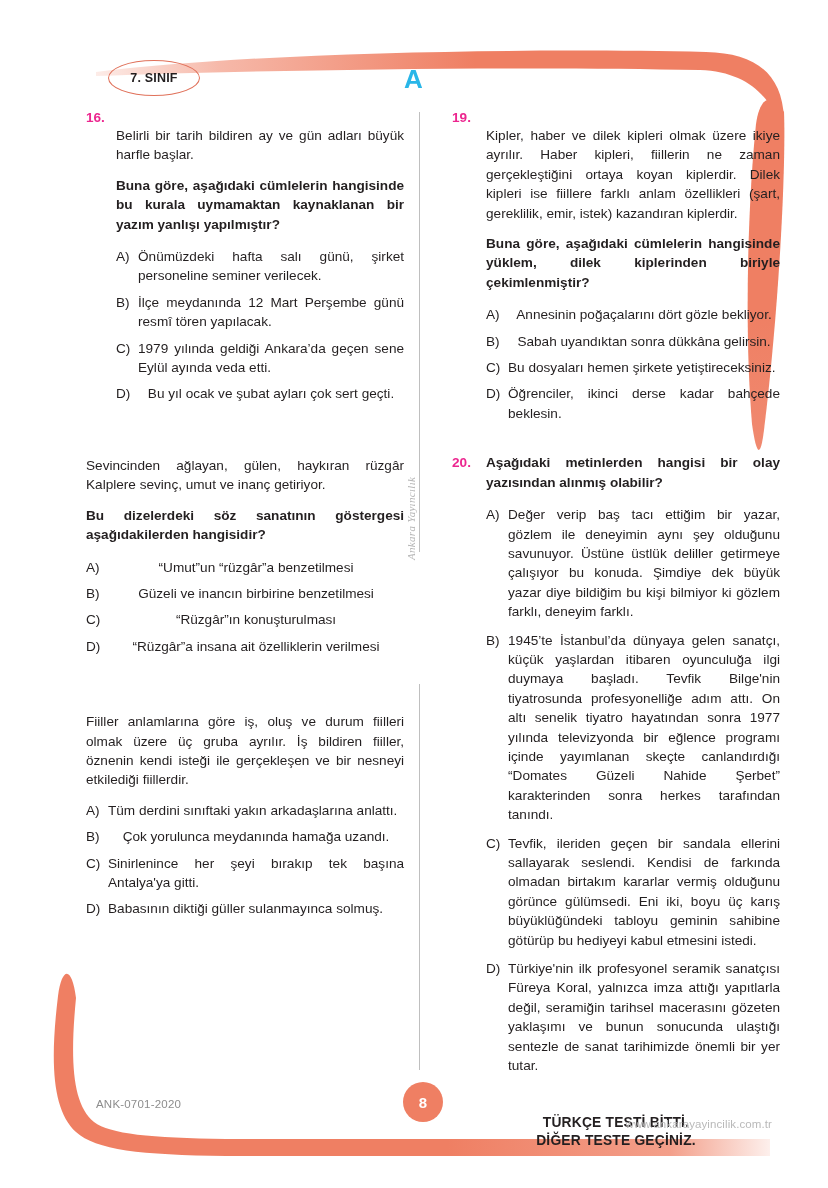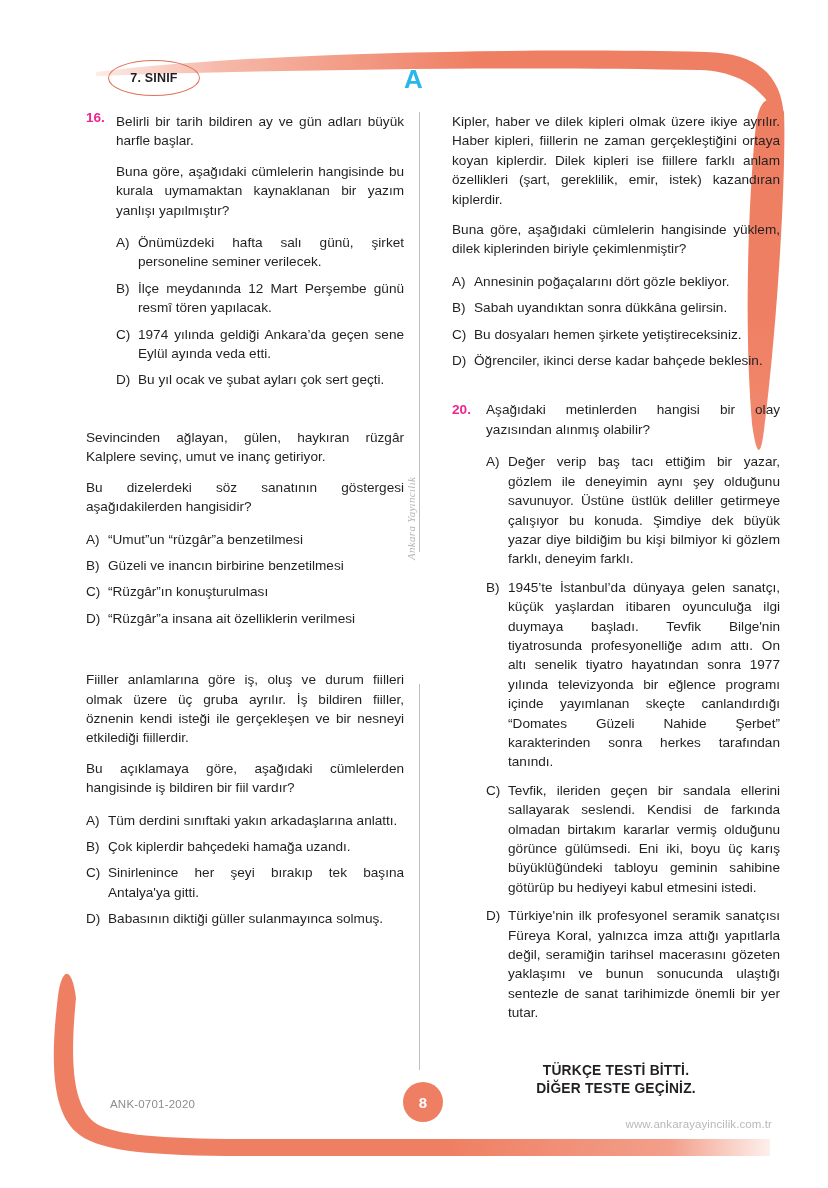--- a/index.html
+++ b/index.html
@@ -120,27 +120,27 @@
   }
   .col-right .q-num { width: 34px; }
   .q-body {
     flex: 1 1 auto;
     min-width: 0;
   }
 
   .stem {
     font-size: 13.6px;
     line-height: 19.4px;
-    margin: 4px 0 11px 0;
+    margin: 18px 0 11px 0;
     text-align: justify;
     text-justify: inter-word;
     hyphens: manual;
   }
   .stem-bold {
-    font-weight: normal;
+    font-weight: bold;
     font-size: 13.6px;
     line-height: 19.4px;
     margin: 0 0 13px 0;
     text-align: justify;
     text-justify: inter-word;
   }
   .stem:last-child, .stem-bold:last-child { margin-bottom: 0; }
 
   .options { margin-top: 2px; }
   .option {
@@ -155,21 +155,21 @@
     flex: 0 0 auto;
     width: 22px;
     white-space: nowrap;
   }
   .opt-text {
     flex: 1 1 auto;
     min-width: 0;
     text-align: justify;
     text-justify: inter-word;
   }
-  .opt-text.nojust { text-align: left; }
+  .opt-text.nojust { text-align: center; }
 
   
   .q17 { margin-top: 34px; }
   .q18 { margin-top: 38px; }
   .q20 { margin-top: 24px; justify-content: center; }
   .q20 .option { margin-bottom: 9px; }
   .q20 .opt-text { line-height: 19.4px; }
 
   
   .end-notice {
@@ -192,21 +192,21 @@
     background: #ef7f63;
     color: #ffffff;
     font-size: 15px;
     font-weight: bold;
     display: flex;
     align-items: center;
     justify-content: center;
   }
   .doc-code {
     position: absolute;
-    left: 110px;
+    left: 96px;
     top: 1098px;
     font-size: 11.5px;
     color: #8d8d8d;
     letter-spacing: .2px;
   }
   .website {
     position: absolute;
     right: 56px;
     top: 1118px;
     font-size: 11.5px;
@@ -289,21 +289,21 @@
           <div class="option">
             <span class="opt-letter">A)</span>
             <span class="opt-text">Önümüzdeki hafta salı günü, şirket personeline seminer verilecek.</span>
           </div>
           <div class="option">
             <span class="opt-letter">B)</span>
             <span class="opt-text">İlçe meydanında 12 Mart Perşembe günü resmî tören yapılacak.</span>
           </div>
           <div class="option">
             <span class="opt-letter">C)</span>
-            <span class="opt-text">1974 yılında geldiği Ankara’da geçen sene Eylül ayında veda etti.</span>
+            <span class="opt-text">1979 yılında geldiği Ankara’da geçen sene Eylül ayında veda etti.</span>
           </div>
           <div class="option">
             <span class="opt-letter">D)</span>
             <span class="opt-text nojust">Bu yıl ocak ve şubat ayları çok sert geçti.</span>
           </div>
         </div>
       </div>
     </div>
 
     <div class="question q17">
@@ -327,47 +327,47 @@
             <span class="opt-letter">D)</span>
             <span class="opt-text nojust">“Rüzgâr”a insana ait özelliklerin verilmesi</span>
           </div>
         </div>
       </div>
     </div>
 
     <div class="question q18">
       <div class="q-body">
         <p class="stem">Fiiller anlamlarına göre iş, oluş ve durum fiilleri olmak üzere üç gruba ayrılır. İş bildiren fiiller, öznenin kendi isteği ile gerçekleşen ve bir nesneyi etkilediği fiillerdir.</p>
-        <p class="stem-bold">Bu açıklamaya göre, aşağıdaki cümlelerden hangisinde iş bildiren bir fiil vardır?</p>
         <div class="options">
           <div class="option">
             <span class="opt-letter">A)</span>
             <span class="opt-text">Tüm derdini sınıftaki yakın arkadaşlarına anlattı.</span>
           </div>
           <div class="option">
             <span class="opt-letter">B)</span>
-            <span class="opt-text nojust">Çok kiplerdir bahçedeki hamağa uzandı.</span>
+            <span class="opt-text nojust">Çok yorulunca meydanında hamağa uzandı.</span>
           </div>
           <div class="option">
             <span class="opt-letter">C)</span>
             <span class="opt-text">Sinirlenince her şeyi bırakıp tek başına Antalya'ya gitti.</span>
           </div>
           <div class="option">
             <span class="opt-letter">D)</span>
             <span class="opt-text">Babasının diktiği güller sulanmayınca solmuş.</span>
           </div>
         </div>
       </div>
     </div>
 
   </div>
 
   <div class="col col-right">
 
     <div class="question">
+      <div class="q-num">19.</div>
       <div class="q-body">
         <p class="stem">Kipler, haber ve dilek kipleri olmak üzere ikiye ayrılır. Haber kipleri, fiillerin ne zaman gerçekleştiğini ortaya koyan kiplerdir. Dilek kipleri ise fiillere farklı anlam özellikleri (şart, gereklilik, emir, istek) kazandıran kiplerdir.</p>
         <p class="stem-bold">Buna göre, aşağıdaki cümlelerin hangisinde yüklem, dilek kiplerinden biriyle çekimlenmiştir?</p>
         <div class="options">
           <div class="option">
             <span class="opt-letter">A)</span>
             <span class="opt-text nojust">Annesinin poğaçalarını dört gözle bekliyor.</span>
           </div>
           <div class="option">
             <span class="opt-letter">B)</span>

